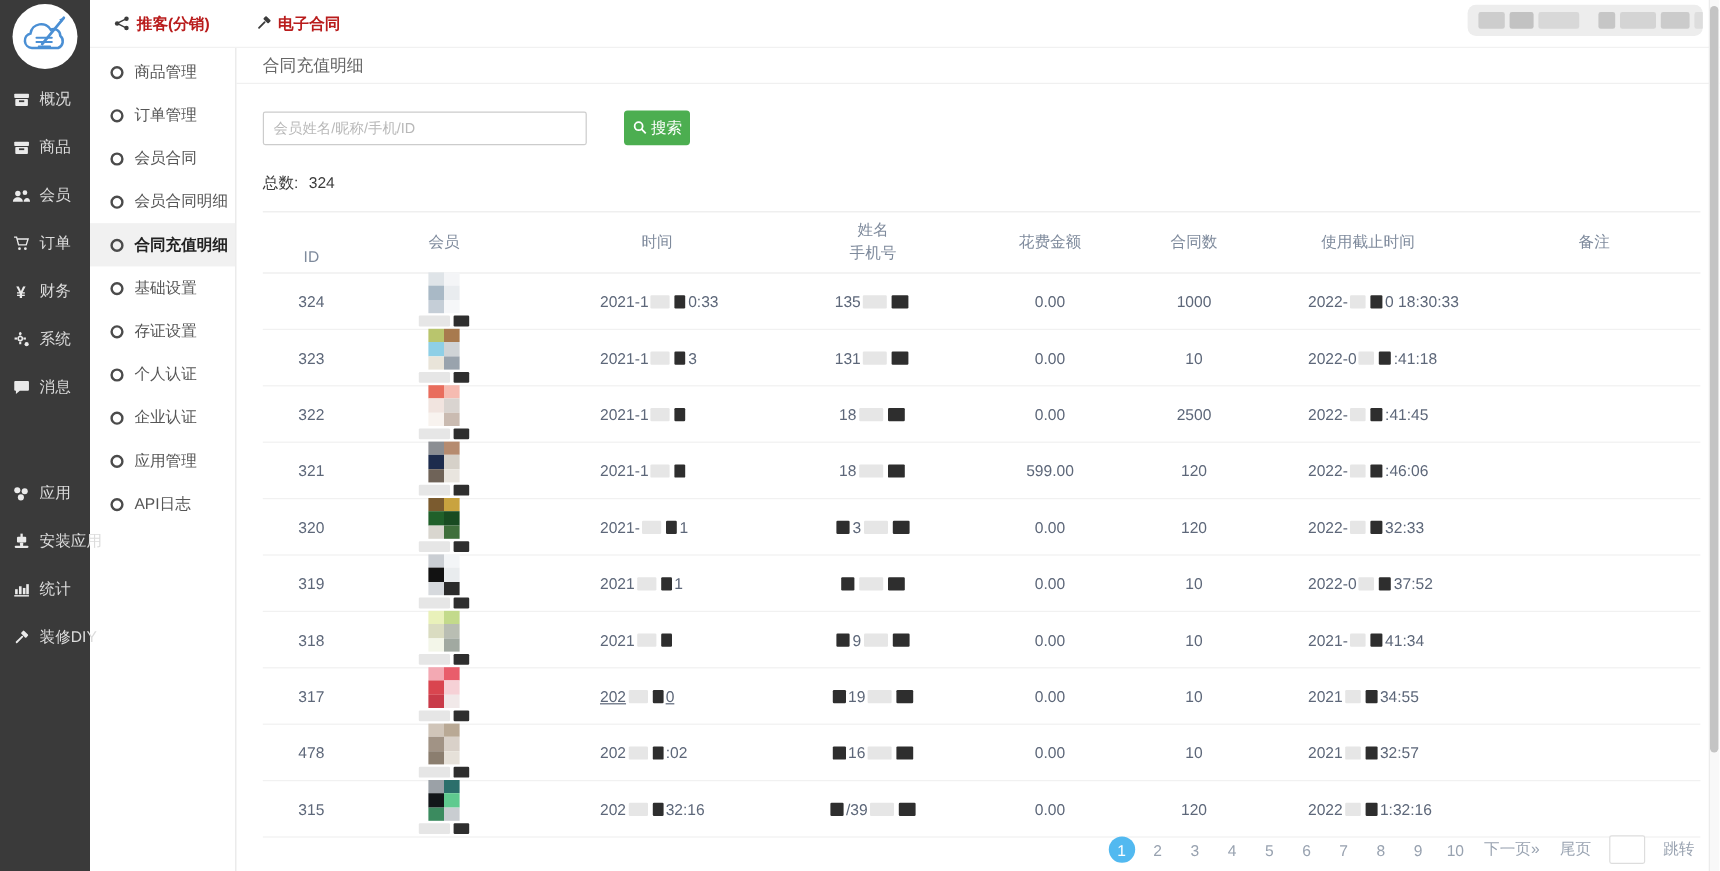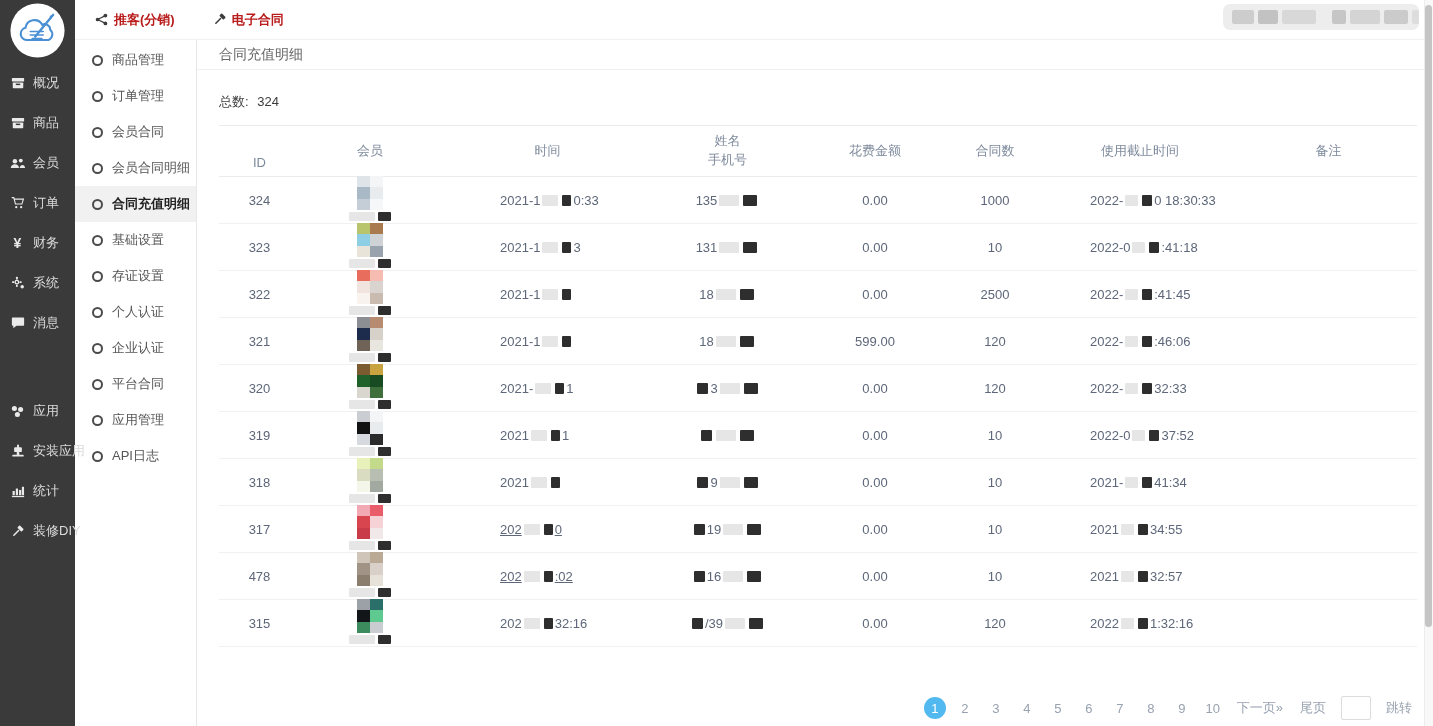--- a/index.html
+++ b/index.html
@@ -264,38 +264,46 @@
       <div class="s-item">
         <span class="dot"></span>
         <span>个人认证</span>
       </div>
       <div class="s-item">
         <span class="dot"></span>
         <span>企业认证</span>
       </div>
       <div class="s-item">
         <span class="dot"></span>
-        <span>平台合同</span>
-      </div>
-      <div class="s-item">
-        <span class="dot"></span>
         <span>应用管理</span>
       </div>
       <div class="s-item">
         <span class="dot"></span>
         <span>API日志</span>
       </div>
     </div>
 </div>
 
 <div id="content">
   <div id="page-title-bar">
     <span>合同充值明细</span>
   </div>
 
+  <div id="search-row">
+    <input id="search-input" type="text" placeholder="会员姓名/昵称/手机/ID" style="">
+    <button id="search-btn">
+      <span class="ic" style="display:flex;">
+        <svg viewBox="0 0 16 16" width="13" height="13">
+            <circle cx="6.4" cy="6.4" r="4.1" fill="none" stroke="#fff" stroke-width="1.8"></circle>
+            <path d="M9.7 9.7l4 4" stroke="#fff" stroke-width="1.8"></path>
+          </svg>
+      </span>
+      <span>搜索</span>
+    </button>
+  </div>
 
   <div id="total-row">
     <span>总数:</span>
     <span style="margin-left:5px;">324</span>
   </div>
 
   <div id="data-table">
       <div class="thead">
         <div class="th" style="width: 81px; margin-top: 25px;">
           <div>ID</div>
@@ -516,21 +524,21 @@
             <div style="background: rgb(161, 147, 133);"></div>
             <div style="background: rgb(217, 209, 201);"></div>
             <div style="background: rgb(139, 126, 111);"></div>
             <div style="background: rgb(230, 225, 217);"></div>
           </div>
           <div class="m-name">
             <span class="rb rl" style="width: 26px;"></span>
             <span class="rb rd" style="width: 13px;"></span>
           </div>
         </div>
-        <div class="td t-left" style="width: 215px; text-decoration: underline;"><span>202</span><span class="rb rl" style="width: 16px;"></span><span class="rb rd" style="width: 9px;"></span><span>:02</span></div>
+        <div class="td t-left" style="width: 215px;"><span>202</span><span class="rb rl" style="width: 16px;"></span><span class="rb rd" style="width: 9px;"></span><span>:02</span></div>
         <div class="td" style="width: 145px;"><span class="rb rd" style="width: 11px;"></span><span>16</span><span class="rb rl" style="width: 20px;"></span><span class="rb rd" style="width: 14px;"></span></div>
         <div class="td" style="width: 150px;">0.00</div>
         <div class="td" style="width: 90px;">10</div>
         <div class="td d-left" style="width: 200px;"><span>2021</span><span class="rb rl" style="width: 13px;"></span><span class="rb rd" style="width: 10px;"></span><span>32:57</span></div>
         <div class="td" style="width: 177px;"></div>
       </div>
       <div class="trow">
         <div class="td" style="width: 81px;">315</div>
         <div class="td" style="width: 140px;">
           <div class="ava">

